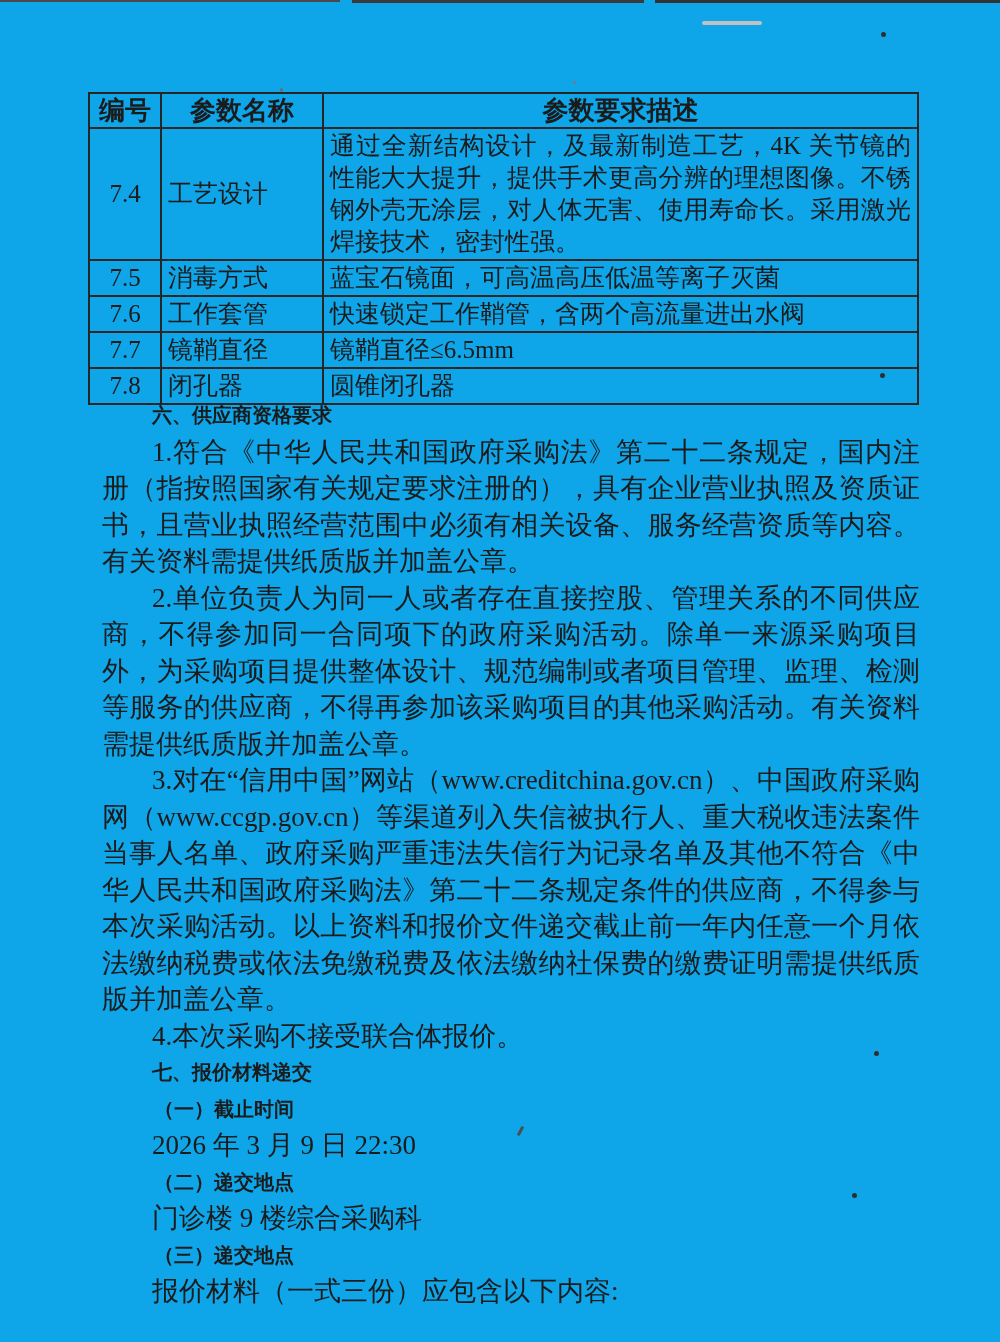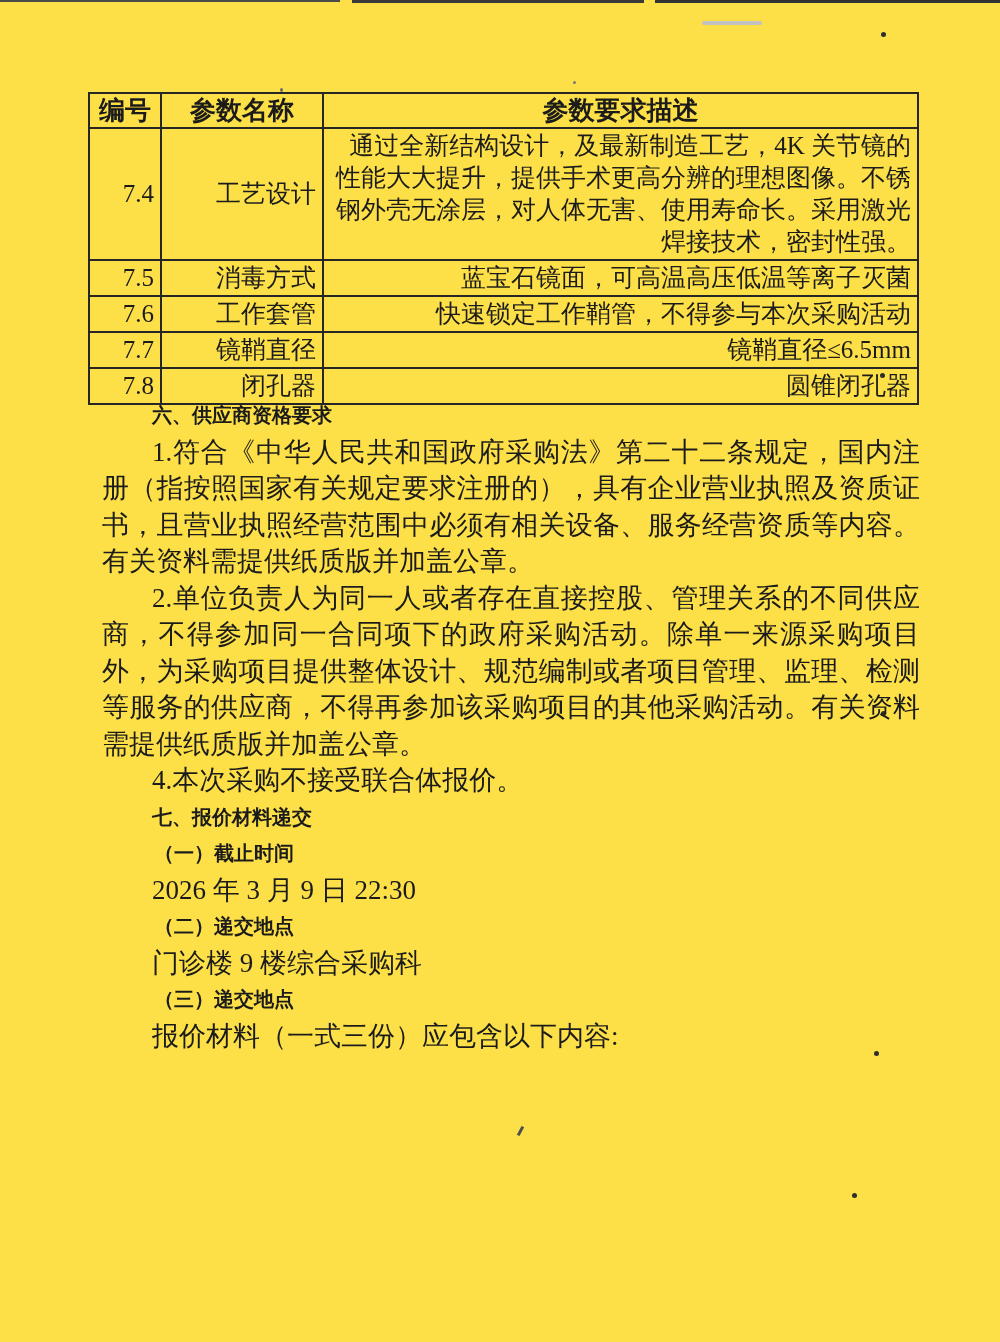--- a/index.html
+++ b/index.html
@@ -1,35 +1,34 @@
 <!DOCTYPE html>
 <html><head>
 <meta charset="utf-8">
 <style>
   html,body{margin:0;padding:0;}
   body{
     width:1000px;height:1342px;background:#f4f4f2;
     font-family:"Liberation Serif","DejaVu Serif",serif;
     color:#1b1b1b;
   }
-  .doc{position:relative;width:1000px;height:1342px;background:#fde047;overflow:hidden;}
+  .doc{position:relative;width:1000px;height:1342px;background:#0ea5e9;overflow:hidden;}
 
   
   .spec-table{
     position:absolute;left:88px;top:92px;width:831px;
     border-collapse:collapse;table-layout:fixed;
     font-size:25px;
   }
   .spec-table th,.spec-table td{
     border:2.5px solid #262626;
     padding:1px 6px;
     line-height:32px;
     vertical-align:middle;
     overflow:hidden;
-    text-align:right;
   }
   .spec-table th{
     font-weight:bold;text-align:center;font-size:26px;height:33px;padding:0 2px;
   }
   .col-id{width:72px;}
   .col-name{width:162px;}
   .cell-id{text-align:center;}
   .cell-name{text-align:left;padding-left:8px;}
   .cell-desc{text-align:justify;padding-left:7px;padding-right:7px;}
   .row-short td{height:31px;}
@@ -91,39 +90,40 @@
         <td class="cell-desc">通过全新结构设计，及最新制造工艺，4K 关节镜的性能大大提升，提供手术更高分辨的理想图像。不锈钢外壳无涂层，对人体无害、使用寿命长。采用激光焊接技术，密封性强。</td>
       </tr>
       <tr class="row-short">
         <td class="cell-id">7.5</td>
         <td class="cell-name">消毒方式</td>
         <td class="cell-desc">蓝宝石镜面，可高温高压低温等离子灭菌</td>
       </tr>
       <tr class="row-short">
         <td class="cell-id">7.6</td>
         <td class="cell-name">工作套管</td>
-        <td class="cell-desc">快速锁定工作鞘管，不得参与本次采购活动</td>
+        <td class="cell-desc">快速锁定工作鞘管，含两个高流量进出水阀</td>
       </tr>
       <tr class="row-short">
         <td class="cell-id">7.7</td>
         <td class="cell-name">镜鞘直径</td>
         <td class="cell-desc">镜鞘直径≤6.5mm</td>
       </tr>
       <tr class="row-short">
         <td class="cell-id">7.8</td>
         <td class="cell-name">闭孔器</td>
         <td class="cell-desc">圆锥闭孔器</td>
       </tr>
     </tbody>
   </table>
 
   <div class="body-text">
     <div class="sec-heading">六、供应商资格要求</div>
     <p>1.符合《中华人民共和国政府采购法》第二十二条规定，国内注册（指按照国家有关规定要求注册的），具有企业营业执照及资质证书，且营业执照经营范围中必须有相关设备、服务经营资质等内容。有关资料需提供纸质版并加盖公章。</p>
     <p>2.单位负责人为同一人或者存在直接控股、管理关系的不同供应商，不得参加同一合同项下的政府采购活动。除单一来源采购项目外，为采购项目提供整体设计、规范编制或者项目管理、监理、检测等服务的供应商，不得再参加该采购项目的其他采购活动。有关资料需提供纸质版并加盖公章。</p>
+    <p>3.对在“信用中国”网站（www.creditchina.gov.cn）、中国政府采购网（www.ccgp.gov.cn）等渠道列入失信被执行人、重大税收违法案件当事人名单、政府采购严重违法失信行为记录名单及其他不符合《中华人民共和国政府采购法》第二十二条规定条件的供应商，不得参与本次采购活动。以上资料和报价文件递交截止前一年内任意一个月依法缴纳税费或依法免缴税费及依法缴纳社保费的缴费证明需提供纸质版并加盖公章。</p>
     <p>4.本次采购不接受联合体报价。</p>
 
     <div class="sec-heading">七、报价材料递交</div>
 
     <div class="sub-heading">（一）截止时间</div>
     <div class="plain-line">2026 年 3 月 9 日 22:30</div>
 
     <div class="sub-heading">（二）递交地点</div>
     <div class="plain-line">门诊楼 9 楼综合采购科</div>
 

